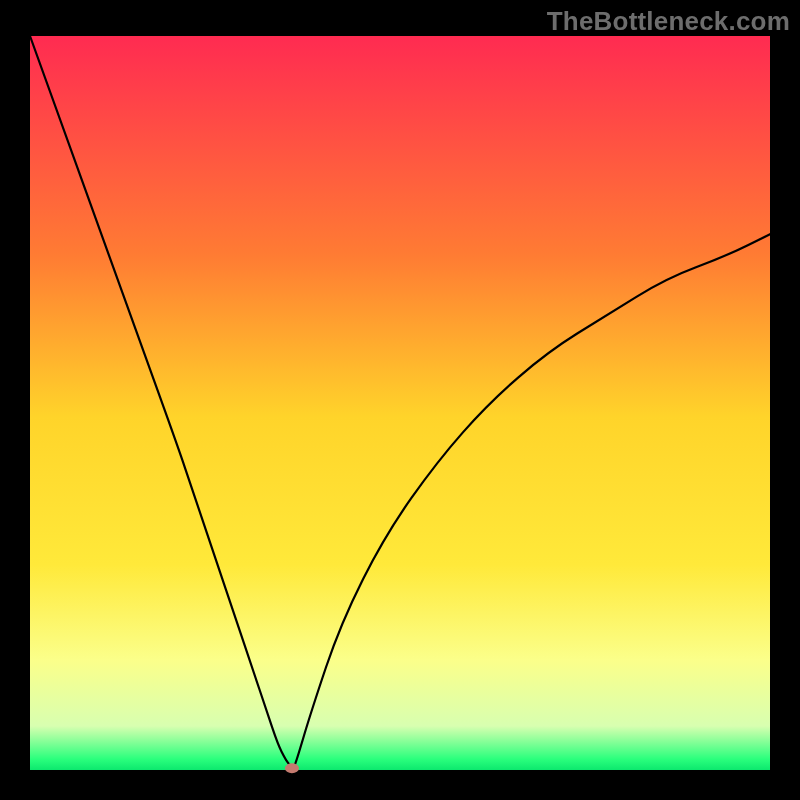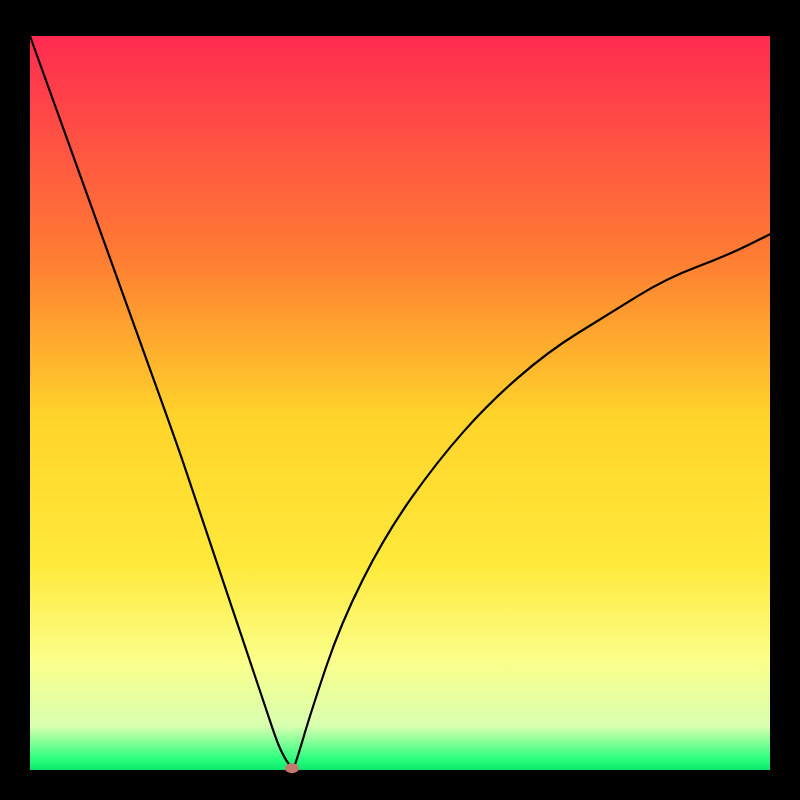--- a/index.html
+++ b/index.html
@@ -49,13 +49,14 @@
           <stop offset="85%" stop-color="#fbff8a"></stop>
           <stop offset="94%" stop-color="#d8ffb0"></stop>
           <stop offset="98.5%" stop-color="#2bff7d"></stop>
           <stop offset="100%" stop-color="#0ce86e"></stop>
         </linearGradient>
       </defs>
       <rect x="30" y="36" width="740" height="734" fill="url(#bg-grad)"></rect>
       <path d="M 30 36 Q 67 138.76 85.5 190.14 Q 104 241.51999999999998 122.5 292.9 Q 141 344.28000000000003 159.5 395.66 Q 178 447.04 185.4 469.06 Q 192.8 491.08 203.9 524.11 Q 215 557.14 226.10000000000002 590.1700000000001 Q 237.20000000000002 623.2 244.60000000000002 645.22 Q 252 667.24 259.4 689.26 Q 266.8 711.28 272.35 727.795 Q 277.9 744.31 281.59999999999997 751.65 Q 285.29999999999995 758.99 287.89 762.6600000000001 Q 290.48 766.33 291.96000000000004 767.0640000000001 Q 293.44000000000005 767.798 294.92 764.495 Q 296.4 761.192 303.79999999999995 736.236 Q 311.2 711.28 326 667.24 Q 340.8 623.2 363 579.1600000000001 Q 385.2 535.12 411.1 498.42 Q 437.00000000000006 461.72 462.90000000000003 432.36 Q 488.8 403 518.4 377.31000000000006 Q 548 351.62000000000006 577.6 333.27000000000004 Q 607.2 314.92 636.8 296.57 Q 666.4 278.21999999999997 696 267.21000000000004 Q 725.5999999999999 256.20000000000005 747.8 245.19000000000005 T 770 234.18000000000006" fill="none" stroke="#000" stroke-width="2.2" stroke-linecap="round" stroke-linejoin="round"></path>
       <ellipse cx="291.96" cy="768.165" rx="7" ry="5" fill="#c47a6f"></ellipse>
     </svg>
+  <div class="watermark">TheBottleneck.com</div>
 </div>
 
 </body></html>

